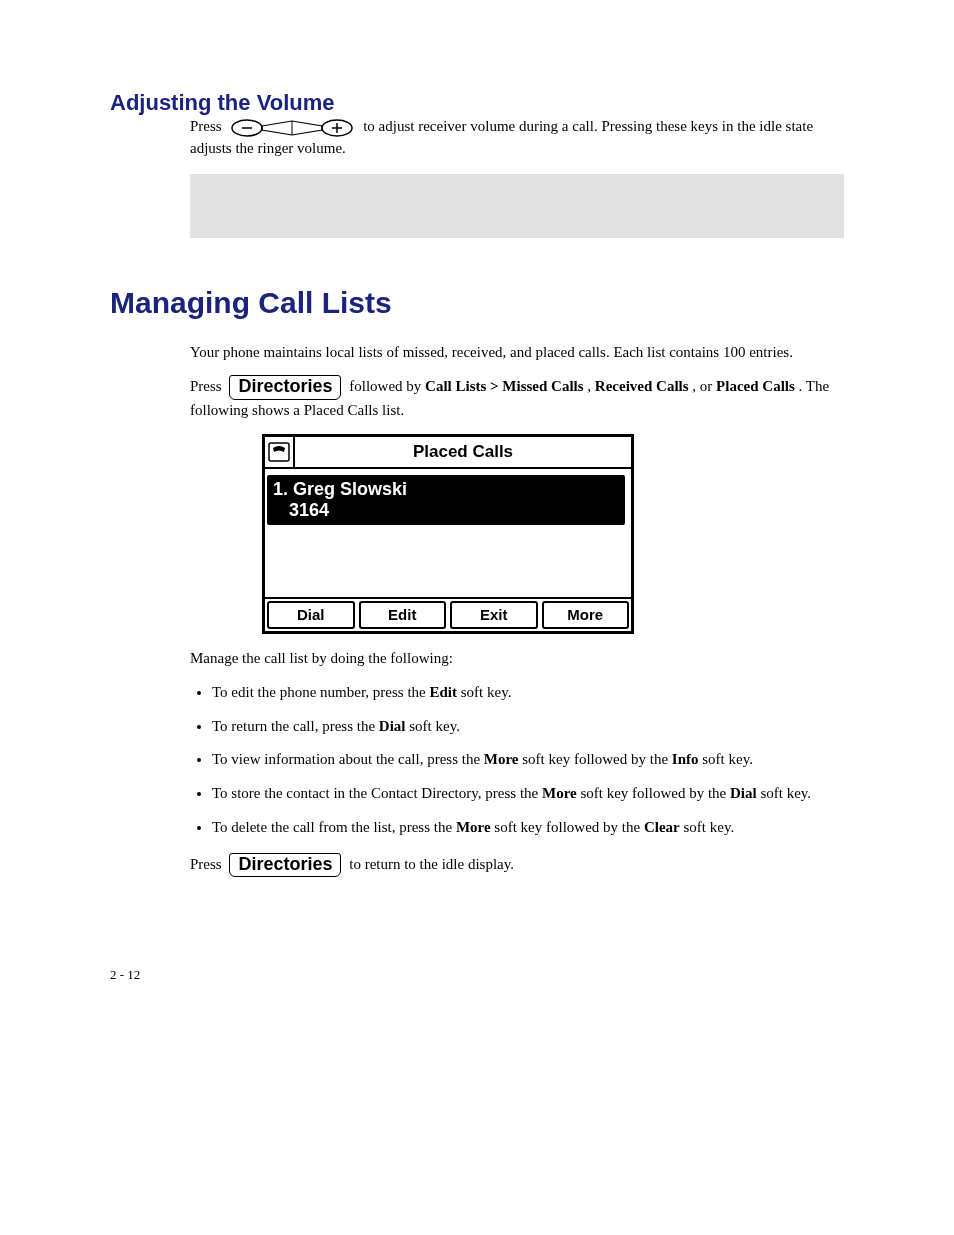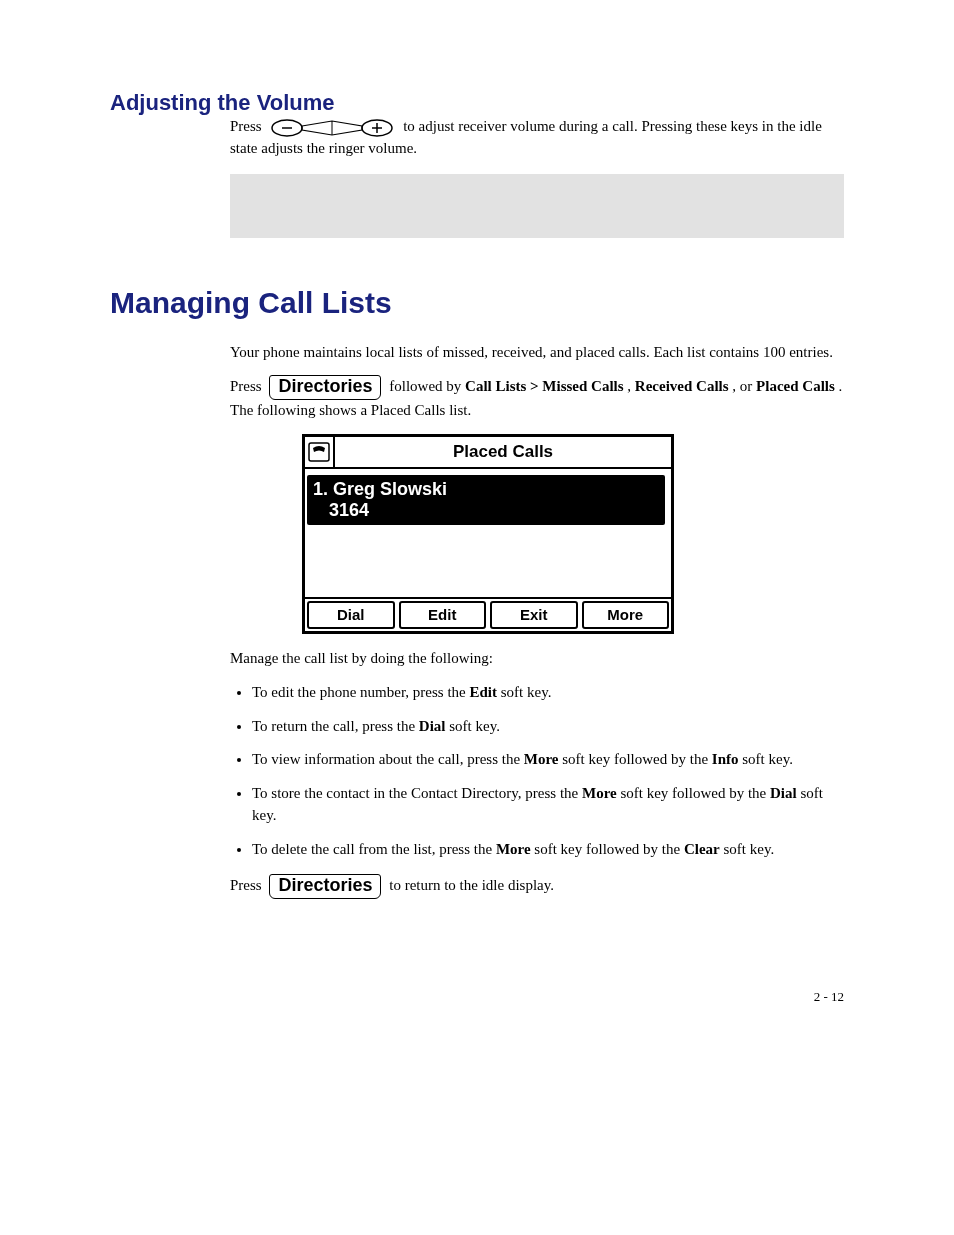--- a/index.html
+++ b/index.html
@@ -29,21 +29,21 @@
     color: #1a237e;
   }
   .h1 {
     font-family: "Trebuchet MS", Arial, sans-serif;
     font-weight: bold;
     font-size: 30px;
     color: #1a237e;
     margin: 48px 0 22px 0;
   }
   .body-block {
-    margin-left: 120px;
+    margin-left: 80px;
     line-height: 1.45;
   }
   .para {
     margin-bottom: 12px;
   }
   .grey-box {
     background: #e2e2e2;
     height: 64px;
     margin: 14px 0 10px 0;
   }
@@ -129,21 +129,20 @@
     padding-left: 22px;
     margin: 0;
   }
   ul.bullets li {
     margin-bottom: 12px;
     line-height: 1.45;
   }
   .page-num {
     font-size: 13px;
     margin-top: 90px;
-    text-align: right;
   }
   b { font-weight: bold; }
 </style>
 </head>
 <body>
 
 <div class="page">
 
 
   <div class="h2">Adjusting the Volume</div>

